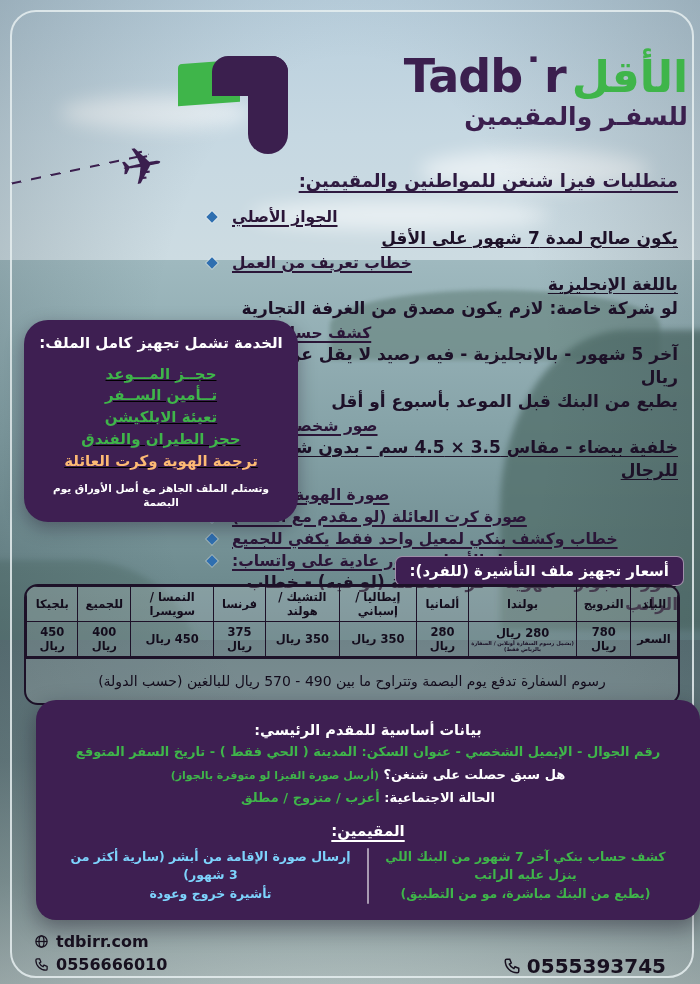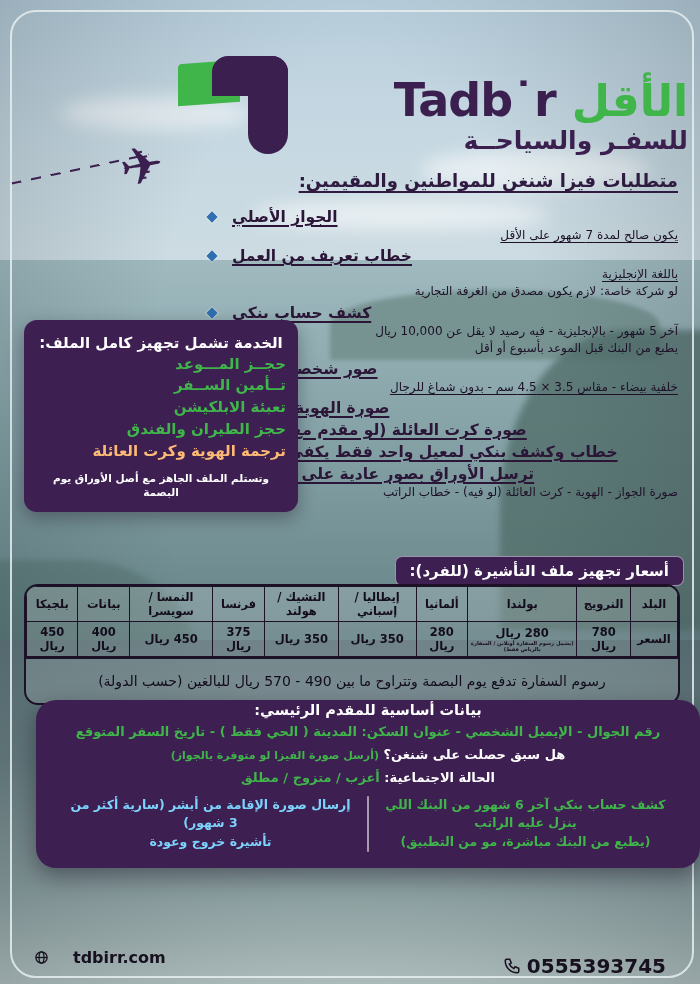--- a/index.html
+++ b/index.html
@@ -45,21 +45,21 @@
   .logo-mark{position:absolute;left:178px;top:8px;width:110px;height:98px;}
   .logo-green{position:absolute;left:0;top:6px;width:62px;height:42px;background:#3fb54a;
      border-radius:4px 4px 0 0;transform:skewY(-4deg);}
   .logo-t{position:absolute;left:34px;top:0px;width:76px;height:98px;}
   .logo-t .stem{position:absolute;right:0;top:0;width:40px;height:98px;background:#3b1f4e;
      border-radius:0 16px 20px 20px;}
   .logo-t .hook{position:absolute;right:0;top:0;width:76px;height:40px;background:#3b1f4e;
      border-radius:16px 16px 0 0;}
   .logo-text{position:absolute;left:296px;top:4px;width:392px;text-align:right;}
   .logo-main{font-size:46px;font-weight:bold;line-height:1.05;letter-spacing:-1px;
-     color:#3b1f4e;direction:ltr;display:flex;justify-content:flex-end;align-items:baseline;gap:16px;margin-top:24px;}
+     color:#3b1f4e;direction:ltr;display:flex;justify-content:flex-end;align-items:baseline;gap:6px;}
   .logo-main .lat{color:#3b1f4e;}
   .logo-main .ar{color:#3fb54a;font-size:44px;}
   .logo-sub{font-size:25px;font-weight:bold;color:#3b1f4e;margin-top:2px;letter-spacing:0px;}
   .plane{position:absolute;left:120px;top:92px;font-size:52px;color:#3b1f4e;
      transform:rotate(-10deg);line-height:1;}
   .dashline{position:absolute;left:10px;top:120px;width:140px;height:2px;
      background:repeating-linear-gradient(to right,#3b1f4e 0 10px,transparent 10px 20px);
      transform:rotate(-12deg);}
 
   
@@ -68,29 +68,29 @@
   .headline u{text-decoration:underline;text-decoration-thickness:2px;text-underline-offset:4px;}
 
   
   .reqs{position:absolute;right:22px;top:208px;width:470px;text-align:right;color:#23142f;}
   .req{margin-bottom:4px;}
   .req-head{font-size:15.5px;font-weight:bold;color:#2b1638;display:flex;
      justify-content:flex-end;align-items:center;gap:16px;}
   .req-head .ttl{text-decoration:underline;text-decoration-thickness:1.5px;text-underline-offset:3px;}
   .dia{width:8px;height:8px;background:#2f6fb0;transform:rotate(45deg);flex:0 0 auto;
      box-shadow:0 0 0 1px rgba(255,255,255,.35);}
-  .req-sub{font-size:12px;font-weight:normal;color:#1d1128;line-height:1.35;margin-top:1px;}
+  .req-sub{font-size:17px;font-weight:bold;color:#1d1128;line-height:1.35;margin-top:1px;}
   .req-sub.u{text-decoration:underline;text-decoration-thickness:1px;text-underline-offset:3px;}
 
   
   .svc{position:absolute;left:24px;top:320px;width:250px;
-     background:#3e1f52;border-radius:13px;padding:14px 12px 12px;
+     background:#3e1f52;border-radius:24px;padding:14px 12px 12px;
      box-shadow:0 6px 18px rgba(20,10,30,.35);}
   .svc-title{font-size:15px;font-weight:bold;color:#ffffff;text-align:center;line-height:1.3;}
-  .svc-list{margin-top:0;}
+  .svc-list{margin-top:10px;text-align:center;text-decoration:underline;}
   .svc-item{font-size:15px;font-weight:bold;line-height:1.45;letter-spacing:.5px;}
   .svc-note{margin-top:10px;font-size:10.5px;font-weight:bold;color:#ffffff;text-align:center;line-height:1.3;}
 
   
   .price-badge{position:absolute;right:16px;top:556px;background:#3e1f52;color:#fff;
      font-size:15px;font-weight:bold;padding:5px 14px;border-radius:7px;
      border:1px solid rgba(255,255,255,.5);}
   .tablebox{position:absolute;left:24px;top:584px;width:652px;
      border:2px solid #1d1128;border-radius:14px;overflow:hidden;
      background:rgba(255,255,255,.07);}
@@ -100,37 +100,37 @@
      text-align:center;vertical-align:middle;padding:3px 2px;}
   table.prices th{font-size:11.5px;height:22px;background:rgba(255,255,255,.12);}
   table.prices td{font-size:11.5px;height:26px;background:rgba(255,255,255,.05);}
   table.prices th.lbl,table.prices td.lbl{width:42px;}
   .fine{display:block;font-size:5.2px;font-weight:bold;line-height:1.05;margin-top:1px;color:#1a1026;}
   .embassy{border-top:2px solid #1d1128;text-align:center;font-size:14px;font-weight:normal;
      color:#130c1c;padding:14px 4px;background:rgba(255,255,255,.08);}
 
   
   .panel{position:absolute;left:36px;top:700px;width:628px;
-     background:#3e1f52;border-radius:20px;padding:2px 18px 16px;
+     background:#3e1f52;border-radius:20px;padding:22px 18px 16px;
      box-shadow:0 8px 22px rgba(15,8,24,.4);}
   .p-title{font-size:14.5px;font-weight:bold;color:#ffffff;text-align:center;}
   .p-line{font-size:13px;font-weight:bold;text-align:center;margin-top:5px;line-height:1.4;}
   .p-line .q{color:#ffffff;}
   .p-line .small{font-size:11px;}
   .res-title{font-size:15px;font-weight:bold;color:#ffffff;text-align:center;margin-top:14px;
      text-decoration:underline;text-decoration-thickness:1.5px;text-underline-offset:4px;}
   .res-cols{display:flex;margin-top:8px;align-items:stretch;}
   .res-col{flex:1;padding:0 12px;text-align:center;font-size:12.5px;font-weight:bold;line-height:1.5;}
   .res-sep{width:2px;background:rgba(255,255,255,.55);border-radius:2px;}
 
   
   .footer{position:absolute;left:0;top:928px;width:700px;height:56px;}
   .f-left{position:absolute;left:34px;top:2px;direction:ltr;text-align:left;}
-  .f-row{display:flex;align-items:center;gap:24px;font-size:16px;font-weight:bold;color:#17101f;
-     line-height:1.45;margin-top:16px;}
+  .f-row{display:flex;align-items:center;gap:7px;font-size:16px;font-weight:bold;color:#17101f;
+     line-height:1.45;}
   .f-right{position:absolute;right:34px;top:26px;display:flex;align-items:center;gap:6px;
      font-size:20px;font-weight:bold;color:#17101f;direction:ltr;}
   .ic{display:inline-block;line-height:1;}
   svg{display:block;}
 </style>
 </head>
 <body>
 
 <div class="poster">
 
@@ -154,21 +154,21 @@
       <div class="logo-t">
         <div class="hook"></div>
           <div class="stem"></div>
       </div>
     </div>
     <div class="logo-text">
       <div class="logo-main">
         <span class="lat">Tadb˙r</span>
         <span class="ar">الأقل</span>
       </div>
-      <div class="logo-sub">للسفـر والسياحــة</div>
+      <div class="logo-sub">للسفـر والمقيمين</div>
     </div>
   </div>
 
   <div class="headline">
     <u>متطلبات فيزا شنغن للمواطنين والمقيمين:</u>
   </div>
 
   <div class="reqs">
 
     <div class="req">
@@ -254,21 +254,21 @@
       <tbody>
           <tr>
         <th class="lbl">البلد</th>
         <th>النرويج</th>
         <th>بولندا</th>
         <th>ألمانيا</th>
         <th>إيطاليا / إسباني</th>
         <th>التشيك / هولند</th>
         <th>فرنسا</th>
         <th>النمسا / سويسرا</th>
-        <th>بيانات</th>
+        <th>للجميع</th>
         <th>بلجيكا</th>
       </tr>
       <tr>
         <td class="lbl">السعر</td>
         <td><span>780 ريال</span></td>
         <td><span>280 ريال</span><span class="fine">(يشمل رسوم السفارة أونلاين / السفارة بالرياض فقط)</span></td>
         <td><span>280 ريال</span></td>
         <td><span>350 ريال</span></td>
         <td><span>350 ريال</span></td>
         <td><span>375 ريال</span></td>
@@ -286,22 +286,23 @@
     <div class="p-line" style="color:#3fb54a">رقم الجوال - الإيميل الشخصي - عنوان السكن: المدينة ( الحي فقط ) - تاريخ السفر المتوقع</div>
     <div class="p-line">
       <span class="q">هل سبق حصلت على شنغن؟</span>
       <span class="small" style="color:#3fb54a">(أرسل صورة الفيزا لو متوفرة بالجواز)</span>
     </div>
     <div class="p-line">
       <span class="q">الحالة الاجتماعية:</span>
       <span style="color:#3fb54a">أعزب / متزوج / مطلق</span>
     </div>
 
+    <div class="res-title">المقيمين:</div>
     <div class="res-cols">
-      <div class="res-col" style="color:#3fb54a;white-space:pre-line;">كشف حساب بنكي آخر 6 شهور من البنك اللي ينزل عليه الراتب
+      <div class="res-col" style="color:#3fb54a;white-space:pre-line;">كشف حساب بنكي آخر 7 شهور من البنك اللي ينزل عليه الراتب
 (يطبع من البنك مباشرة، مو من التطبيق)</div>
       <div class="res-sep"></div>
       <div class="res-col" style="color:#7dd3fc;white-space:pre-line;">إرسال صورة الإقامة من أبشر (سارية أكثر من 3 شهور)
 تأشيرة خروج وعودة</div>
     </div>
   </div>
 
   <div class="footer">
     <div class="f-left">
       <div class="f-row">

